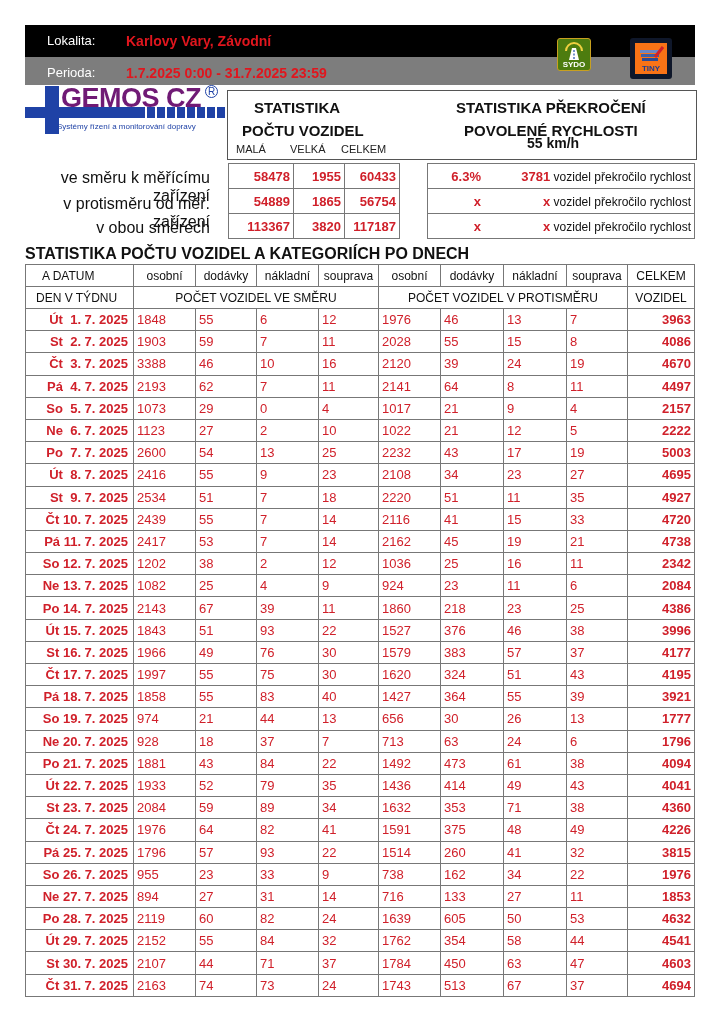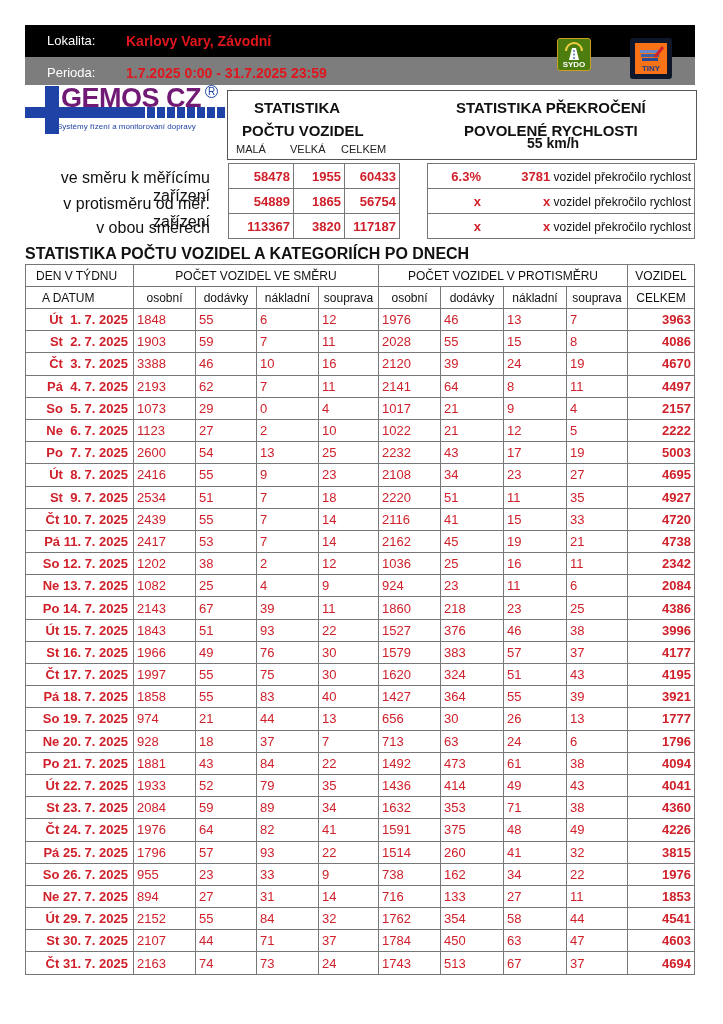--- a/index.html
+++ b/index.html
@@ -158,37 +158,37 @@
       <col style="width:62px">
       <col style="width:60px">
     <col style="width:62px">
       <col style="width:63px">
       <col style="width:63px">
       <col style="width:61px">
       <col>
   </colgroup>
   <thead>
     <tr>
-      <th class="hdr-left">DEN V TÝDNU</th>
-      <th colspan="4">POČET VOZIDEL VE SMĚRU</th>
-      <th colspan="4">POČET VOZIDEL V PROTISMĚRU</th>
-      <th>VOZIDEL</th>
-    </tr>
-    <tr>
       <th class="hdr-left" style="padding-left:16px !important;">A DATUM</th>
       <th>osobní</th>
       <th>dodávky</th>
       <th>nákladní</th>
       <th>souprava</th>
       <th>osobní</th>
       <th>dodávky</th>
       <th>nákladní</th>
       <th>souprava</th>
       <th>CELKEM</th>
     </tr>
+    <tr>
+      <th class="hdr-left">DEN V TÝDNU</th>
+      <th colspan="4">POČET VOZIDEL VE SMĚRU</th>
+      <th colspan="4">POČET VOZIDEL V PROTISMĚRU</th>
+      <th>VOZIDEL</th>
+    </tr>
   </thead>
   <tbody id="tbody">
       <tr>
         <td class="date" style="white-space: pre;">Út  1. 7. 2025</td>
         <td>1848</td>
         <td>55</td>
         <td>6</td>
         <td>12</td>
         <td>1976</td>
         <td>46</td>
@@ -502,20 +502,32 @@
         <td>27</td>
         <td>31</td>
         <td>14</td>
         <td>716</td>
         <td>133</td>
         <td>27</td>
         <td>11</td>
         <td class="total">1853</td>
       </tr>
       <tr>
+        <td class="date" style="white-space: pre;">Po 28. 7. 2025</td>
+        <td>2119</td>
+        <td>60</td>
+        <td>82</td>
+        <td>24</td>
+        <td>1639</td>
+        <td>605</td>
+        <td>50</td>
+        <td>53</td>
+        <td class="total">4632</td>
+      </tr>
+      <tr>
         <td class="date" style="white-space: pre;">Út 29. 7. 2025</td>
         <td>2152</td>
         <td>55</td>
         <td>84</td>
         <td>32</td>
         <td>1762</td>
         <td>354</td>
         <td>58</td>
         <td>44</td>
         <td class="total">4541</td>

